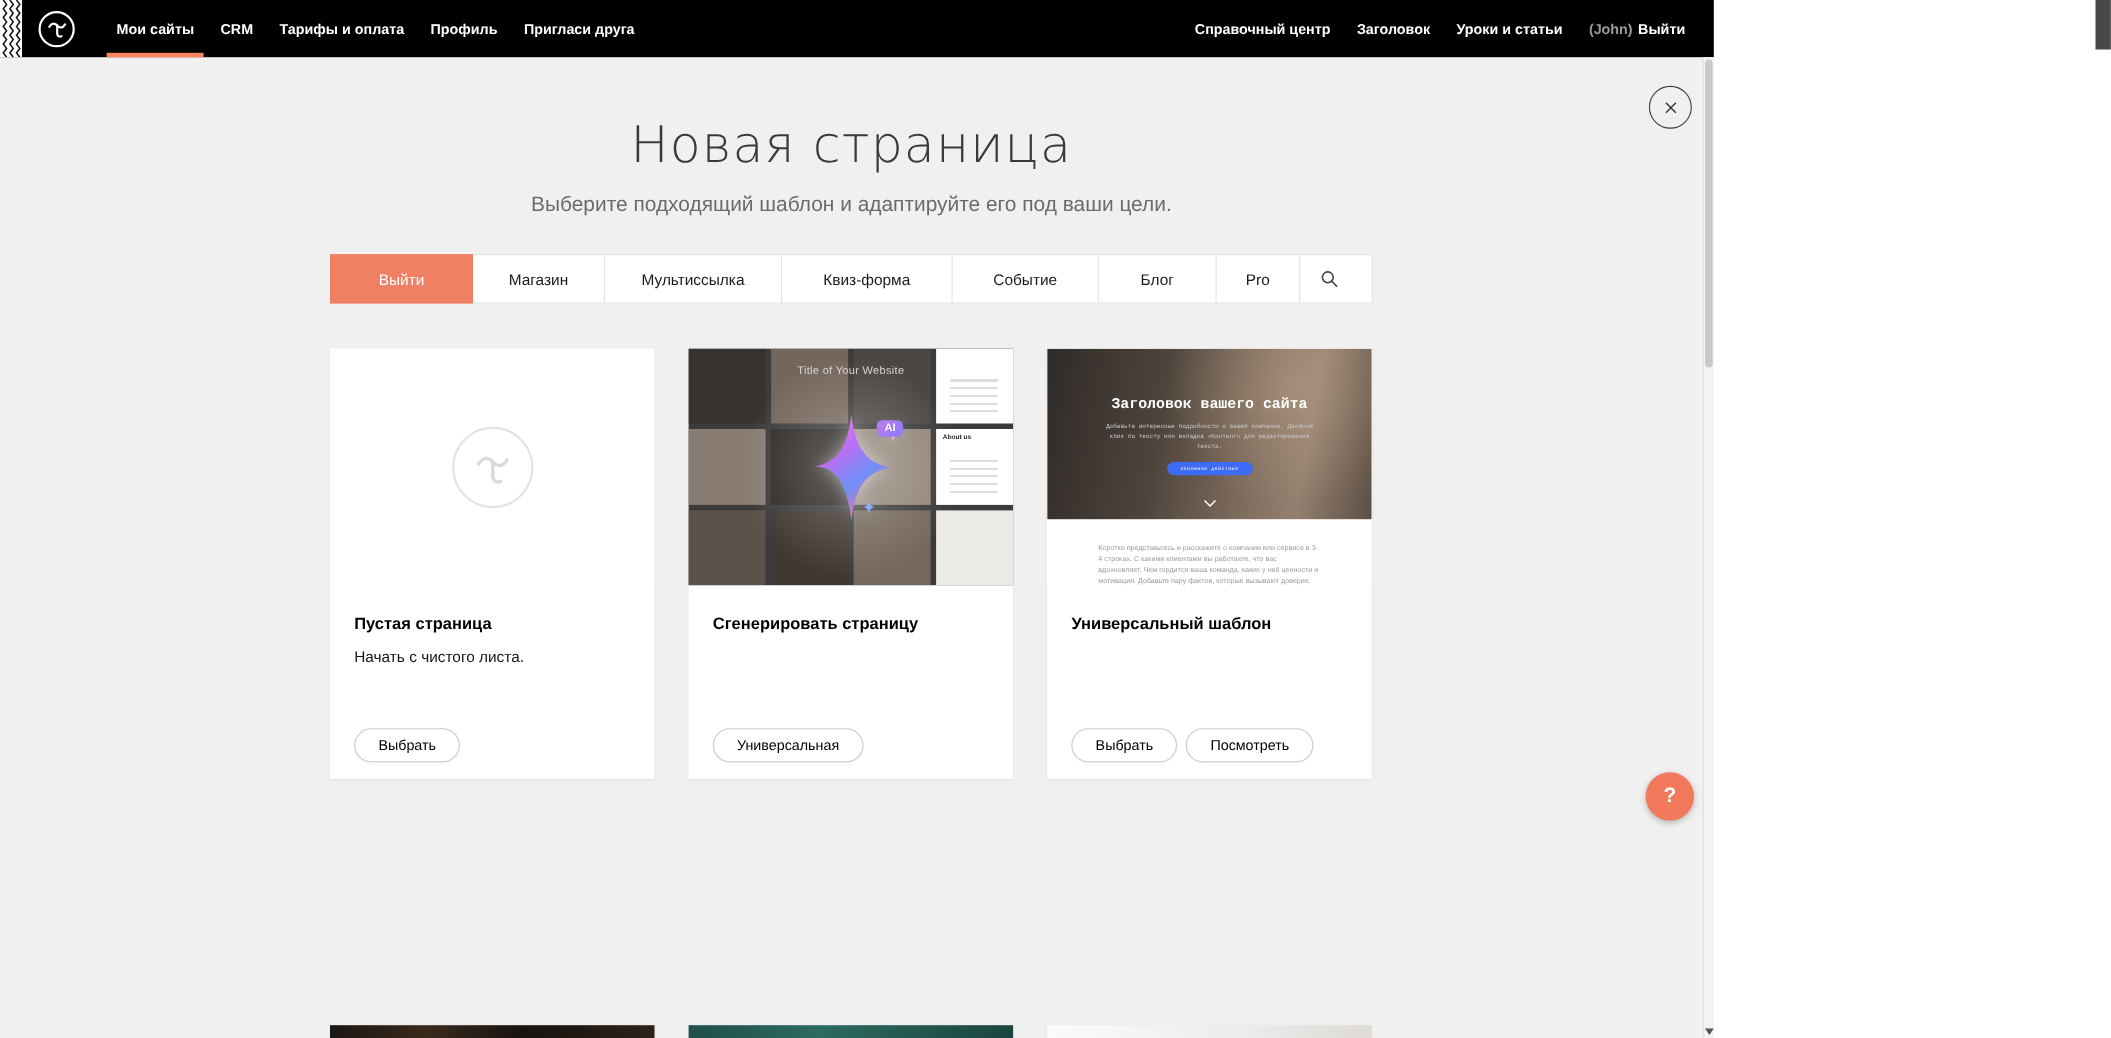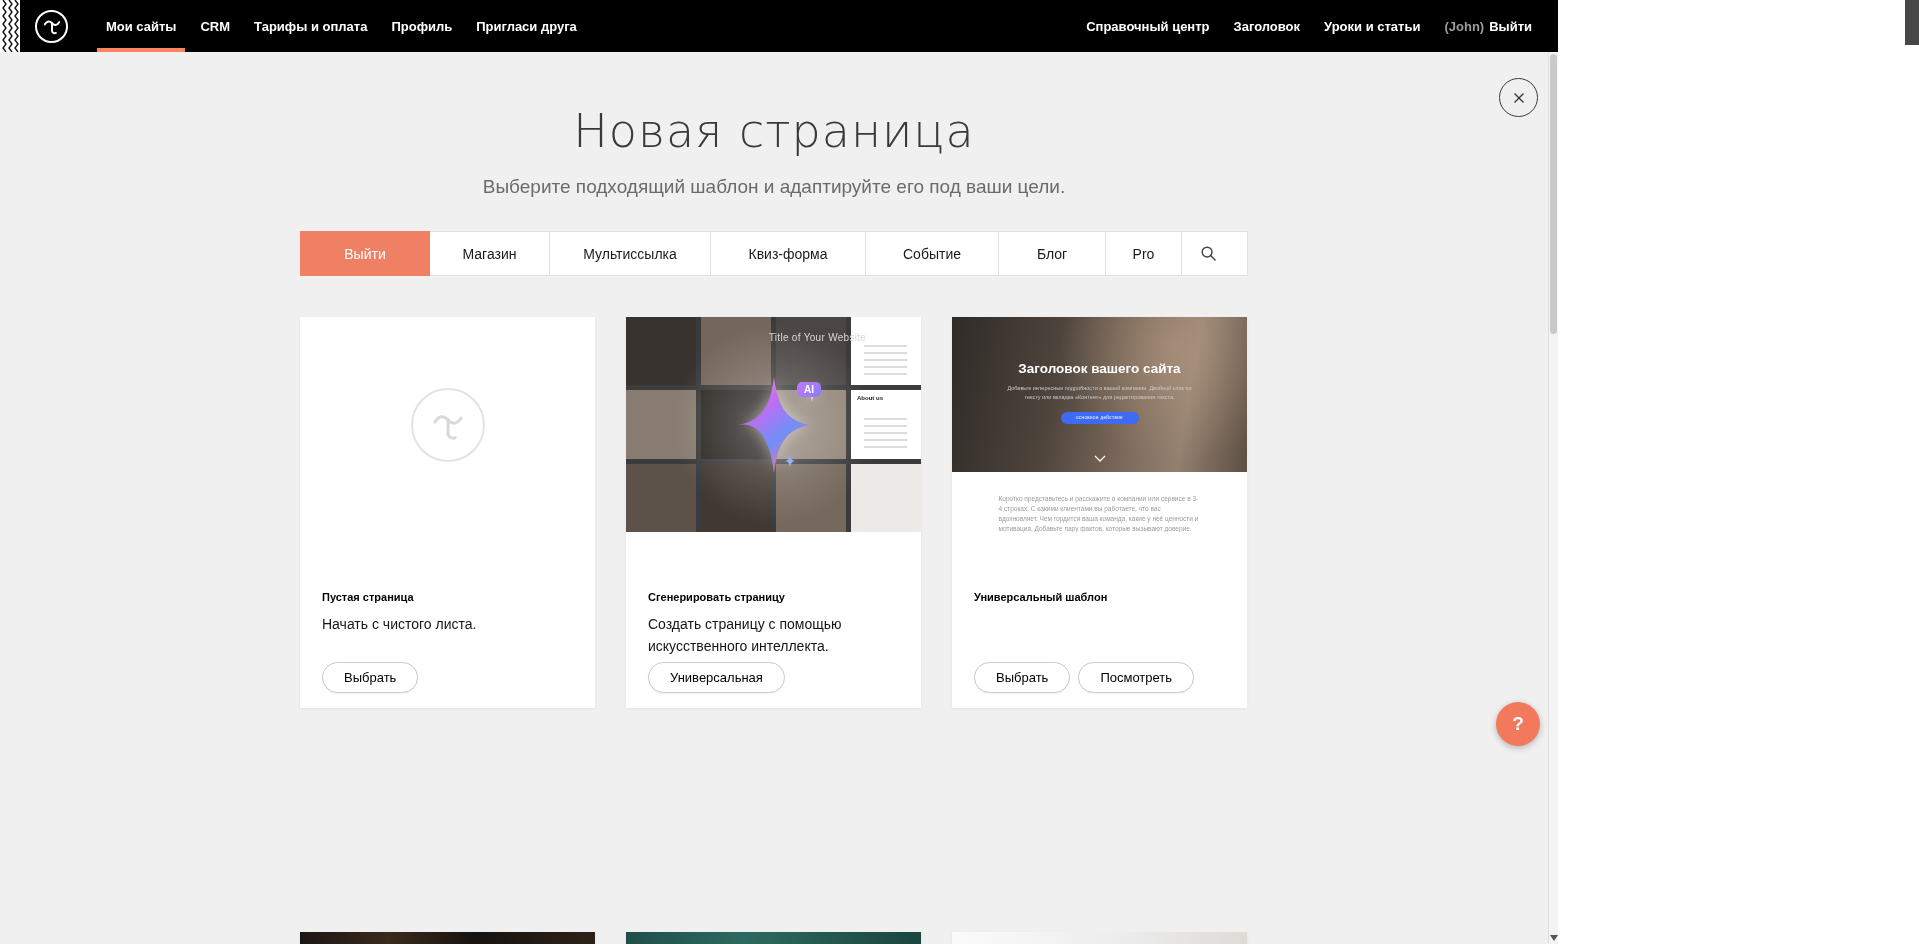--- a/index.html
+++ b/index.html
@@ -48,21 +48,21 @@
   .tab.active { background:#ef8064; color:#fff; border-right:none; margin:-1px 0 -1px -1px;
                 height:45px; width:130px; }
 
   
   .grid { margin-top:41px; display:grid; grid-template-columns:repeat(3,295px); column-gap:31px; }
   .grid2 { margin-top:224px; }
   .card { height:391px; background:#fff; display:flex; flex-direction:column; cursor:pointer;
           box-shadow:0 1px 3px rgba(0,0,0,0.06); }
   .preview { position:relative; flex:0 0 215px; height:215px; overflow:hidden; }
   .card-body { flex:1; display:flex; flex-direction:column; padding:27px 22px 15px; }
-  .card-title { font-size:11px; font-weight:700; color:#000;margin-top:32px; }
+  .card-title { font-size:15px; font-weight:700; color:#000; }
   .card-desc { margin-top:11px; font-size:14px; line-height:1.55; color:#151515; }
   .card-buttons { margin-top:auto; display:flex; gap:8px; }
   .btn { height:31px; padding:0 21px; border:1px solid #cbcbcb; border-radius:16px; background:#fff;
          font-size:13px; color:#000; display:flex; align-items:center; cursor:pointer;
          box-shadow:0 1px 2px rgba(0,0,0,0.05); font-family:inherit; }
 
   
   .preview-blank { background:#fff; display:flex; align-items:center; justify-content:center; }
   .watermark { width:74px; height:74px; border:2px solid #e3e3e3; border-radius:50%;
                display:flex; align-items:center; justify-content:center; }
@@ -76,30 +76,30 @@
   .t5{background:#887c72}.t6{background:#2e2a26}.t7{background:#93867a}
   .t9{background:#5c5249}.t10{background:#403931}.t11{background:#75685c}.t12{background:#eceae7}
   .doc { background-color:#fff;
          background-image:repeating-linear-gradient(to bottom,#ffffff 0 5px,#dcdcdc 5px 7px);
          background-size:62% 52%; background-position:50% 70%; background-repeat:no-repeat; }
   .about-label { position:absolute; top:5px; left:6px; font-size:6px; font-weight:700; color:#222; }
   .tile { position:relative; }
   .ai-glow { position:absolute; inset:0;
              background:radial-gradient(circle at 50% 50%, rgba(255,255,255,0.28), transparent 55%); }
   .overlay-title { position:absolute; top:15px; width:100%; text-align:center; color:#d8d6d3;
-                   font-size:10px; letter-spacing:0.3px;margin-left:44px; }
+                   font-size:10px; letter-spacing:0.3px; }
   .star-wrap { position:absolute; inset:0; display:flex; align-items:center; justify-content:center; }
   .ai-badge { position:absolute; left:58%; top:30%; padding:2px 7px; border-radius:5px;
               background:linear-gradient(135deg,#c17af5,#8a7bf8); color:#fff; font-size:10px;
               font-weight:700; }
 
   
   .hero { position:relative; height:155px;
           background:linear-gradient(100deg,#2f2b28 0%,#4e443c 35%,#7a685a 60%,#93806f 78%,#5d4f44 100%);
-          display:flex; flex-direction:column; align-items:center; padding-top:44px; }
+          display:flex; flex-direction:column; align-items:center; padding-top:44px;font-family:Liberation Mono, monospace; }
   .hero::before { content:""; position:absolute; inset:0;
           background:radial-gradient(circle at 75% 20%, rgba(214,184,152,0.35), transparent 45%); }
   .hero-title { position:relative; font-size:13.5px; font-weight:700; color:#fff; }
   .hero-sub { position:relative; margin-top:8px; width:190px; text-align:center; font-size:5.5px;
               line-height:1.6; color:#c9c9c9; }
   .hero-btn { position:relative; margin-top:10px; min-width:78px; height:12px; border-radius:6px;
               background:#3e6bf5; color:#fff; font-size:4.5px; display:flex; align-items:center;
               justify-content:center; letter-spacing:0.4px; padding:0 8px; }
   .hero-chevron { position:absolute; bottom:6px; left:50%; transform:translateX(-50%); }
   .tpl-body { height:60px; background:#fff; display:flex; justify-content:center; padding-top:22px; }
@@ -262,21 +262,20 @@
                 </defs>
                 <path d="M0,-48 C4,-15 15,-4 36,0 C15,4 4,15 0,48 C-4,15 -15,-4 -36,0 C-15,-4 -4,-15 0,-48 Z" fill="url(#starg)"></path>
                 <path transform="translate(38,-32)" d="M0,-9 C1,-3 3,-1 7,0 C3,1 1,3 0,9 C-1,3 -3,1 -7,0 C-3,-1 -1,-3 0,-9 Z" fill="#ffb3e2"></path>
                 <path transform="translate(16,36)" d="M0,-6.5 C0.8,-2 2,-0.8 5,0 C2,0.8 0.8,2 0,6.5 C-0.8,2 -2,0.8 -5,0 C-2,-0.8 -0.8,-2 0,-6.5 Z" fill="#8fb0fa"></path>
               </svg>
             </div>
             <div class="ai-badge">AI</div>
           </div>
           <div class="card-body">
             <div class="card-title">Сгенерировать страницу</div>
-            <div class="card-desc">Создать страницу с помощью искусственного интеллекта.</div>
             <div class="card-buttons">
               <button class="btn">Универсальная</button>
             </div>
           </div>
         </div>
 
         <div class="card">
           <div class="preview">
             <div class="hero">
               <div class="hero-title">Заголовок вашего сайта</div>

